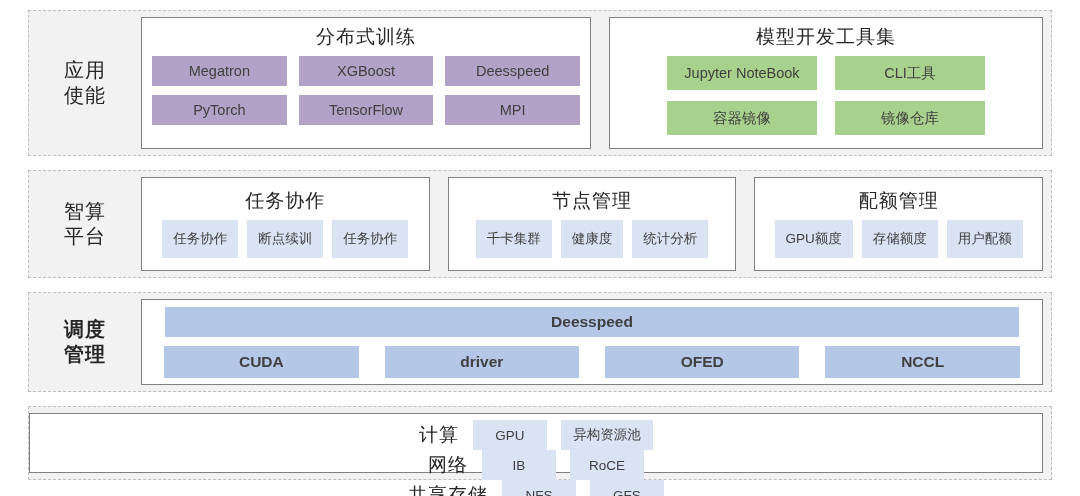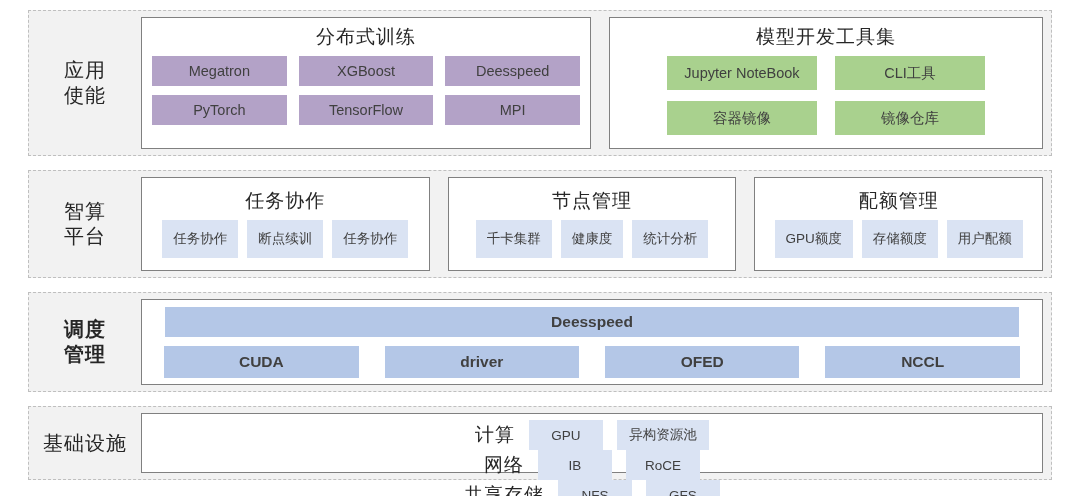--- a/index.html
+++ b/index.html
@@ -254,21 +254,20 @@
           <div class="chip chip-blue">CUDA</div>
           <div class="chip chip-blue">driver</div>
           <div class="chip chip-blue">OFED</div>
           <div class="chip chip-blue">NCCL</div>
         </div>
       </div>
     </div>
   </div>
 
   <div class="layer" id="layer-infra">
-    <div class="layer-label">基础设施</div>
     <div class="layer-body">
       <div class="panel">
 
         <div class="infra-group">
           <span class="infra-group-title">计算</span>
           <span class="chip chip-pale">GPU</span>
           <span class="chip chip-pale wide">异构资源池</span>
         </div>
 
         <div class="infra-group">

